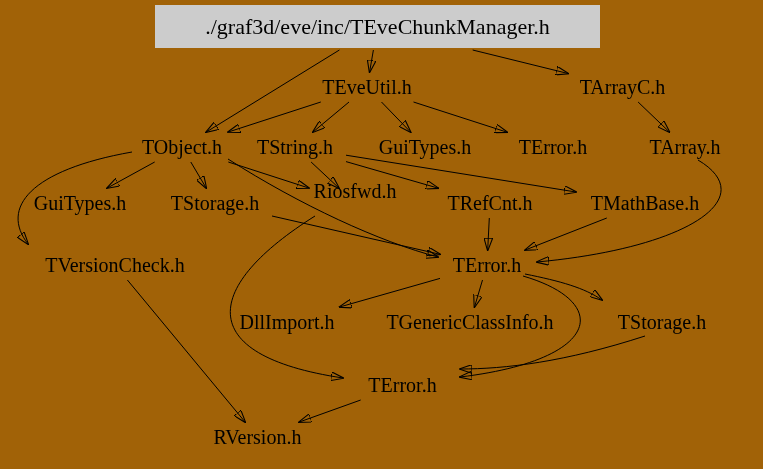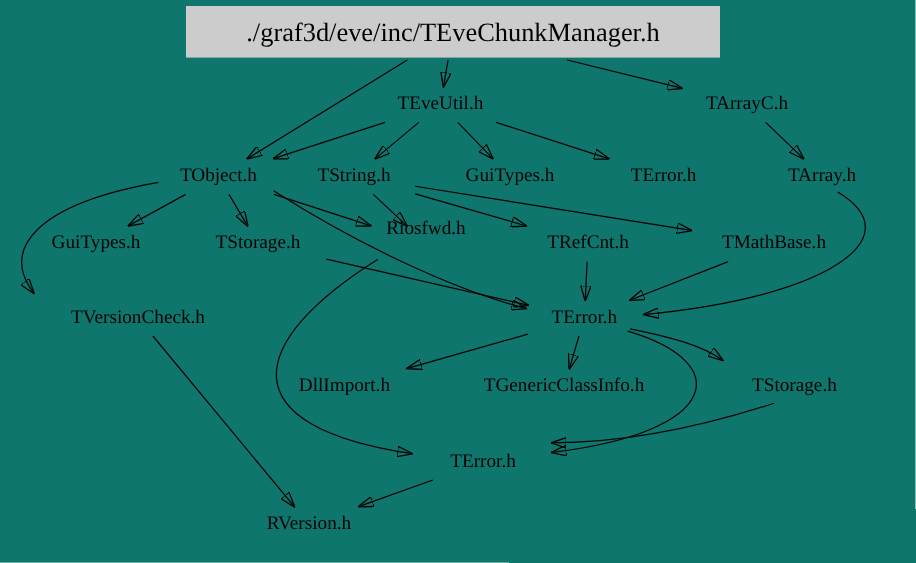--- a/index.html
+++ b/index.html
@@ -1,35 +1,35 @@
 <!DOCTYPE html>
 <html><head>
 <meta charset="utf-8">
 <style>
   html, body { margin: 0; padding: 0; background: #ffffff; }
   .canvas {
     position: relative;
     width: 763px;
     height: 469px;
-    background: #0f766e;
+    background: #a16207;
     font-family: "Liberation Serif", "DejaVu Serif", serif;
     overflow: hidden;
   }
   #edge-layer {
     position: absolute;
     left: 0; top: 0;
     width: 763px; height: 469px;
     pointer-events: none;
   }
   .node {
     position: absolute;
     height: 26px;
     line-height: 26px;
     text-align: center;
-    font-size: 16px;
+    font-size: 20px;
     color: #000000;
     white-space: nowrap;
     cursor: pointer;
   }
   .node.root {
     background: #cccccc;
     height: 43px;
     line-height: 43px;
     font-size: 22px;
     cursor: default;

